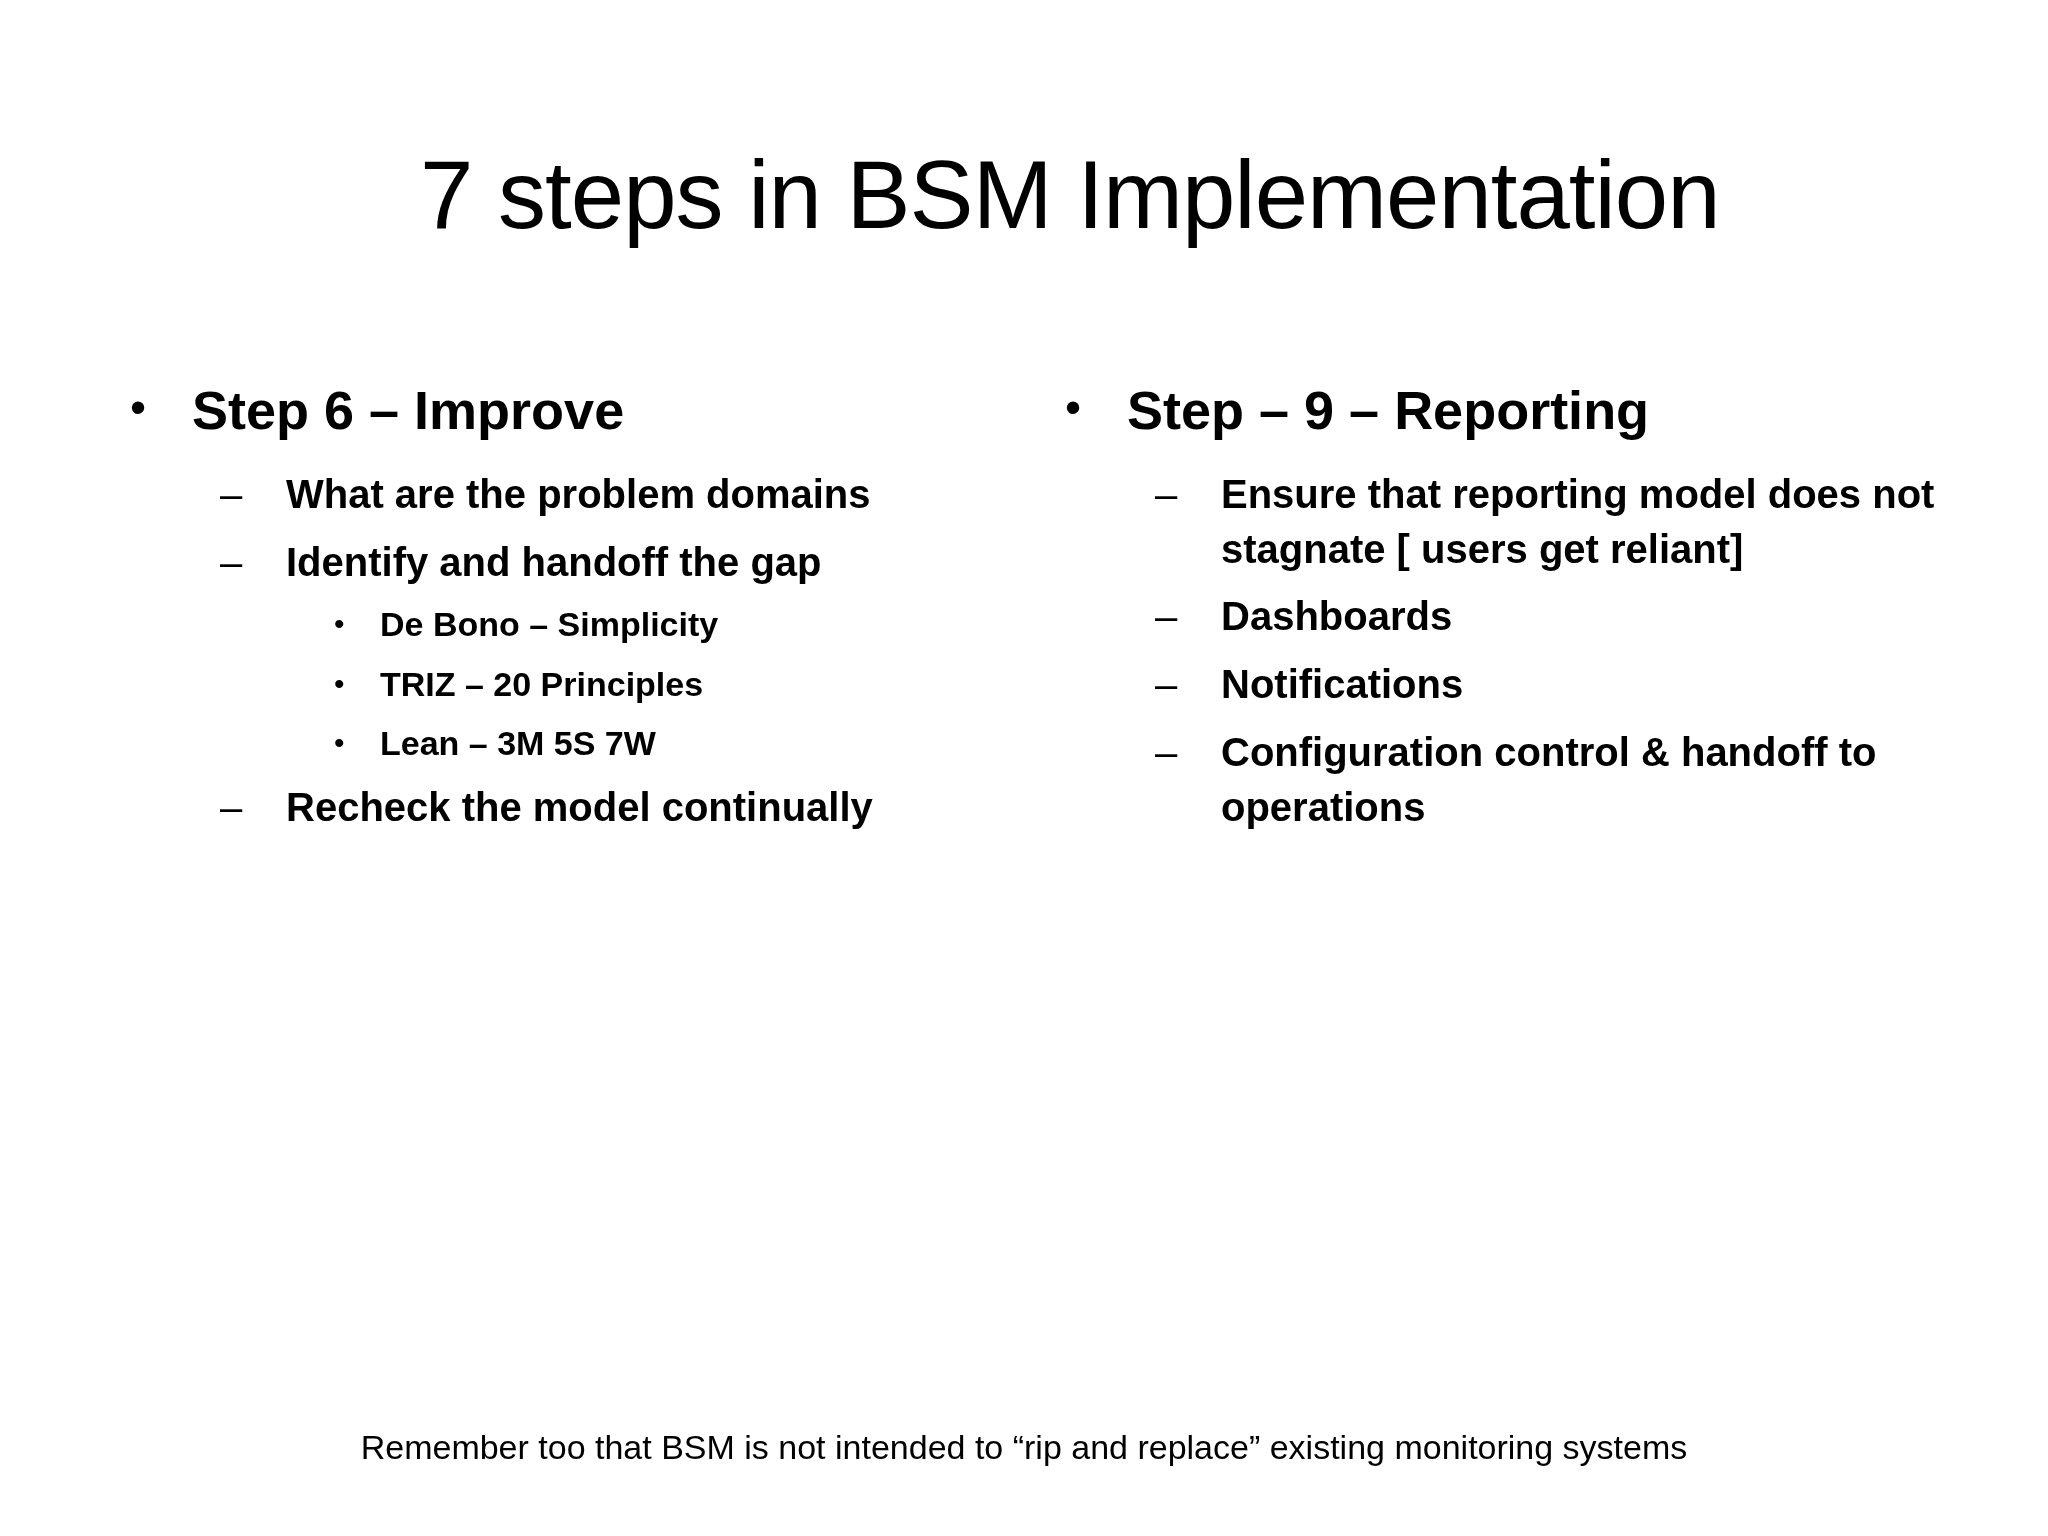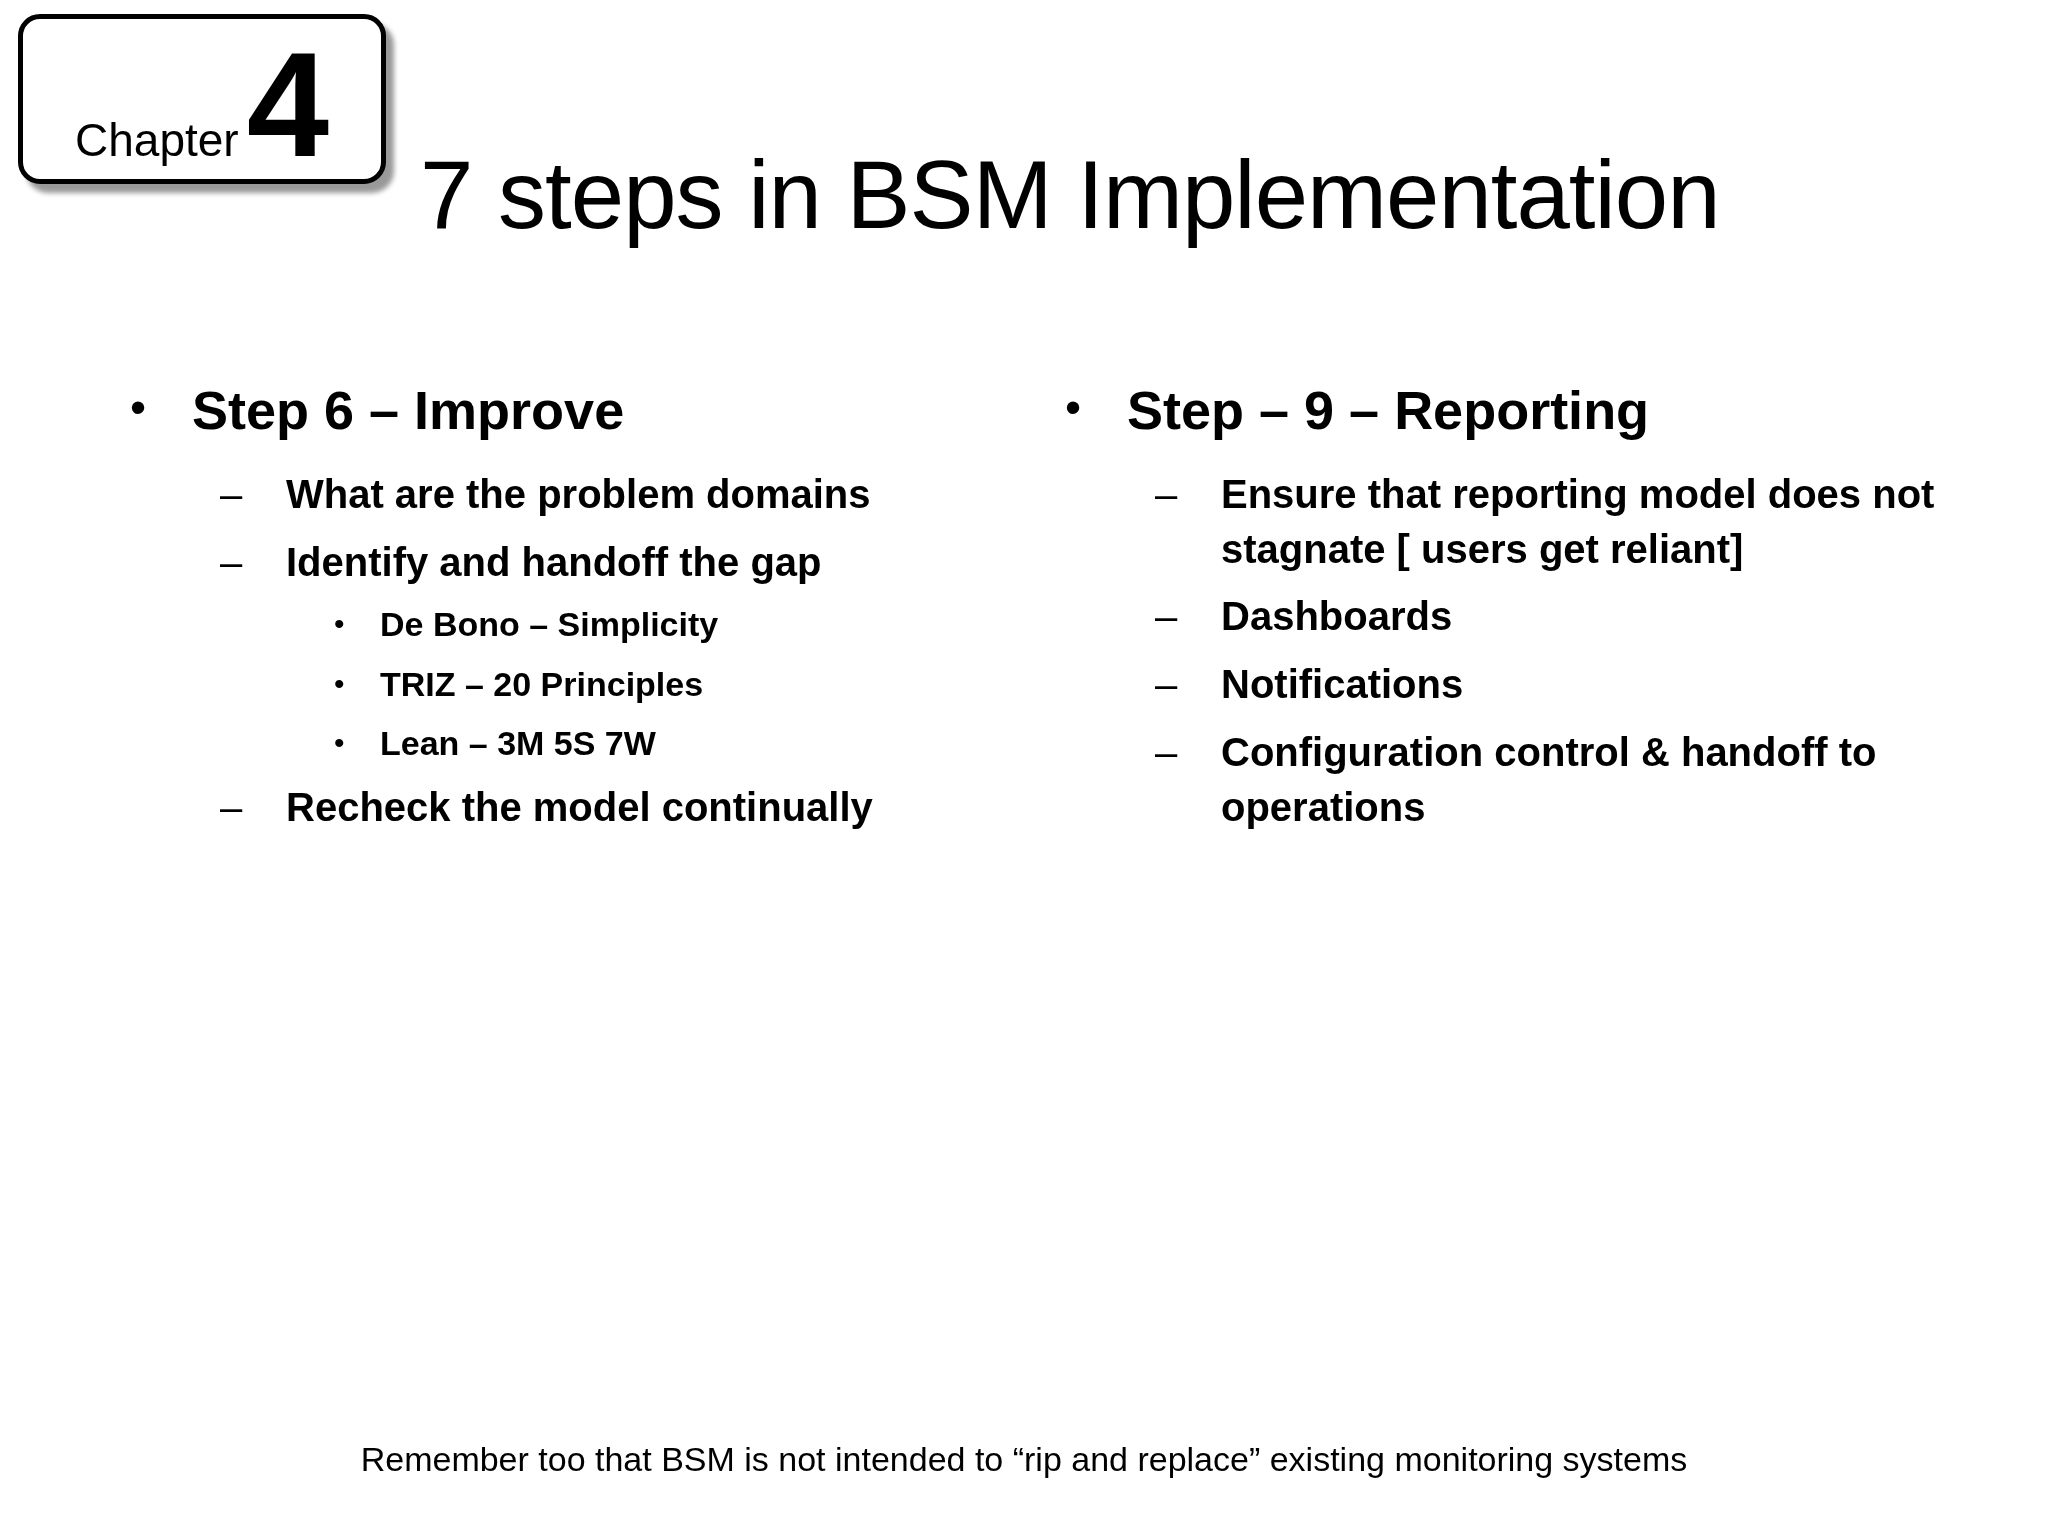--- a/index.html
+++ b/index.html
@@ -70,32 +70,27 @@
   .row-l3 .mk { width: 46px; font-size: 30px; padding-top: 2px; }
 
   
   .footer-note {
     position: absolute;
     left: 0;
     right: 0;
     top: 1428px;
     text-align: center;
     font-size: 34px;
-    margin-top: 12px;
   }
 </style>
 </head>
 <body>
 
 <div class="slide">
 
-  <div class="chapter-badge">
-    <span class="chapter-word">Chapter</span>
-    <span class="chapter-num">4</span>
-  </div>
 
   <div class="slide-title">7 steps in BSM Implementation</div>
 
   <div class="columns">
 
     <div class="col-left">
       <div class="row row-l1">
         <span class="mk">•</span>
         <span class="tx">Step 6 – Improve</span>
       </div>

